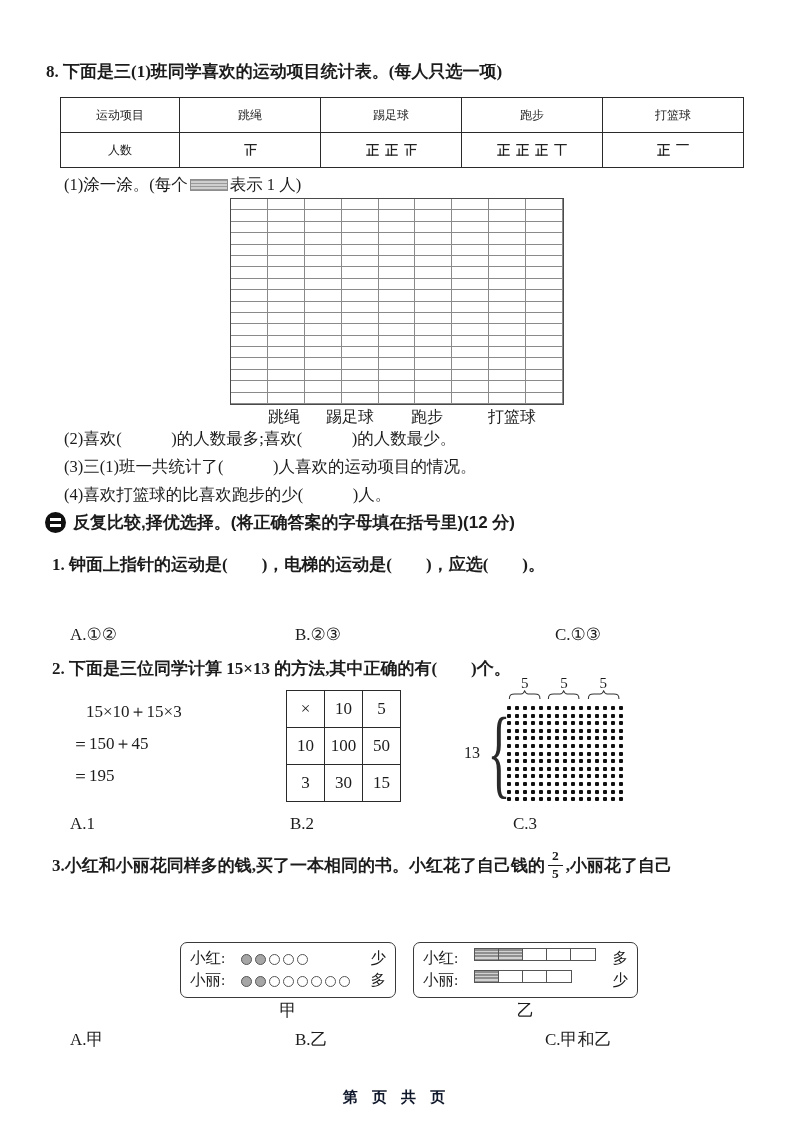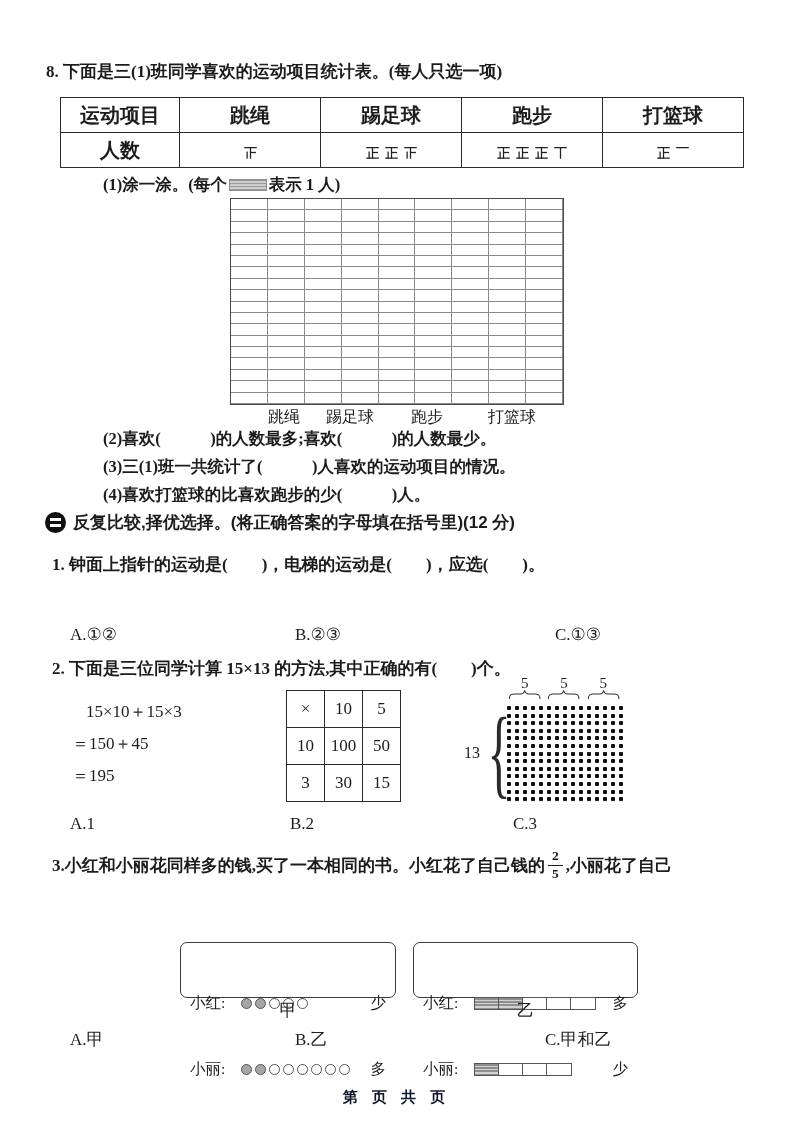--- a/index.html
+++ b/index.html
@@ -1,26 +1,26 @@
 <!DOCTYPE html>
 <html><head>
 <meta charset="utf-8">
 <title>math-worksheet</title>
 <style>
   html,body{margin:0;padding:0;background:#e8e8e8;}
   .page{position:relative;width:793px;height:1123px;margin:0 auto;background:#ffffff;
         font-family:"Liberation Serif","DejaVu Serif",serif;color:#1c1c1c;overflow:hidden;}
   .abs{position:absolute;}
   .stem{font-size:17px;font-weight:700;}
-  .plain{font-size:16.5px;font-weight:700;margin-left:39px;}
+  .plain{font-size:16.5px;font-weight:400;}
 
   
   #stats-table{position:absolute;left:60px;top:97px;border-collapse:collapse;}
   #stats-table td,#stats-table th{border:1.6px solid #2a2a2a;height:34px;text-align:center;
-        font-size:20px;font-weight:700;padding:0 4px;margin-top:22px;}
+        font-size:12px;font-weight:400;padding:0 4px;margin-top:22px;}
   #stats-table .c0{width:110px;} #stats-table .c{width:132px;}
   svg.tally{width:15px;height:15px;margin:0 2px;vertical-align:-3px;}
   svg.tally path{stroke:#222;stroke-width:1.7;fill:none;stroke-linecap:square;}
 
   
   .swatch{display:inline-block;width:36px;height:10px;vertical-align:-1px;margin:0 2px;
         border:1px solid #8d8d8d;
         background:repeating-linear-gradient(180deg,#9a9a9a 0 1.5px,#cfcfcf 1.5px 3px);}
 
   
@@ -73,21 +73,21 @@
   #q3-line2{left:68px;top:891px;width:710px;line-height:42px;}
   .frac{display:inline-block;vertical-align:middle;text-align:center;font-size:13.5px;
         line-height:1.1;margin:0 3px 4px 3px;font-weight:700;}
   .frac .num{display:block;padding:0 4px 1px;border-bottom:1.3px solid #1c1c1c;}
   .frac .den{display:block;padding-top:1px;}
 
   .dbox{position:absolute;border:1.4px solid #3a3a3a;border-radius:7px;box-sizing:border-box;
         padding:5px 9px;font-size:15.5px;}
   #jia-box{left:180px;top:942px;width:216px;height:56px;}
   #yi-box{left:413px;top:942px;width:225px;height:56px;}
-  .drow{display:flex;align-items:center;gap:16px;height:22px;margin-top:44px;}
+  .drow{display:flex;gap:16px;height:22px;}
   .drow .tag{margin-left:auto;}
   .circles{display:flex;gap:3px;align-items:center;}
   .circ{width:11px;height:11px;border:1.2px solid #555;border-radius:50%;display:block;
         box-sizing:border-box;background:#fff;}
   .circ.fill{background:#a6a6a6;}
   .bar{display:flex;border:1.1px solid #555;height:11px;box-sizing:content-box;}
   .seg{width:24px;height:11px;border-right:1.1px solid #555;display:block;box-sizing:border-box;
         background:#fff;}
   .seg:last-child{border-right:none;}
   .seg.shade{background:repeating-linear-gradient(180deg,#8f8f8f 0 1.6px,#d2d2d2 1.6px 3.2px);}

